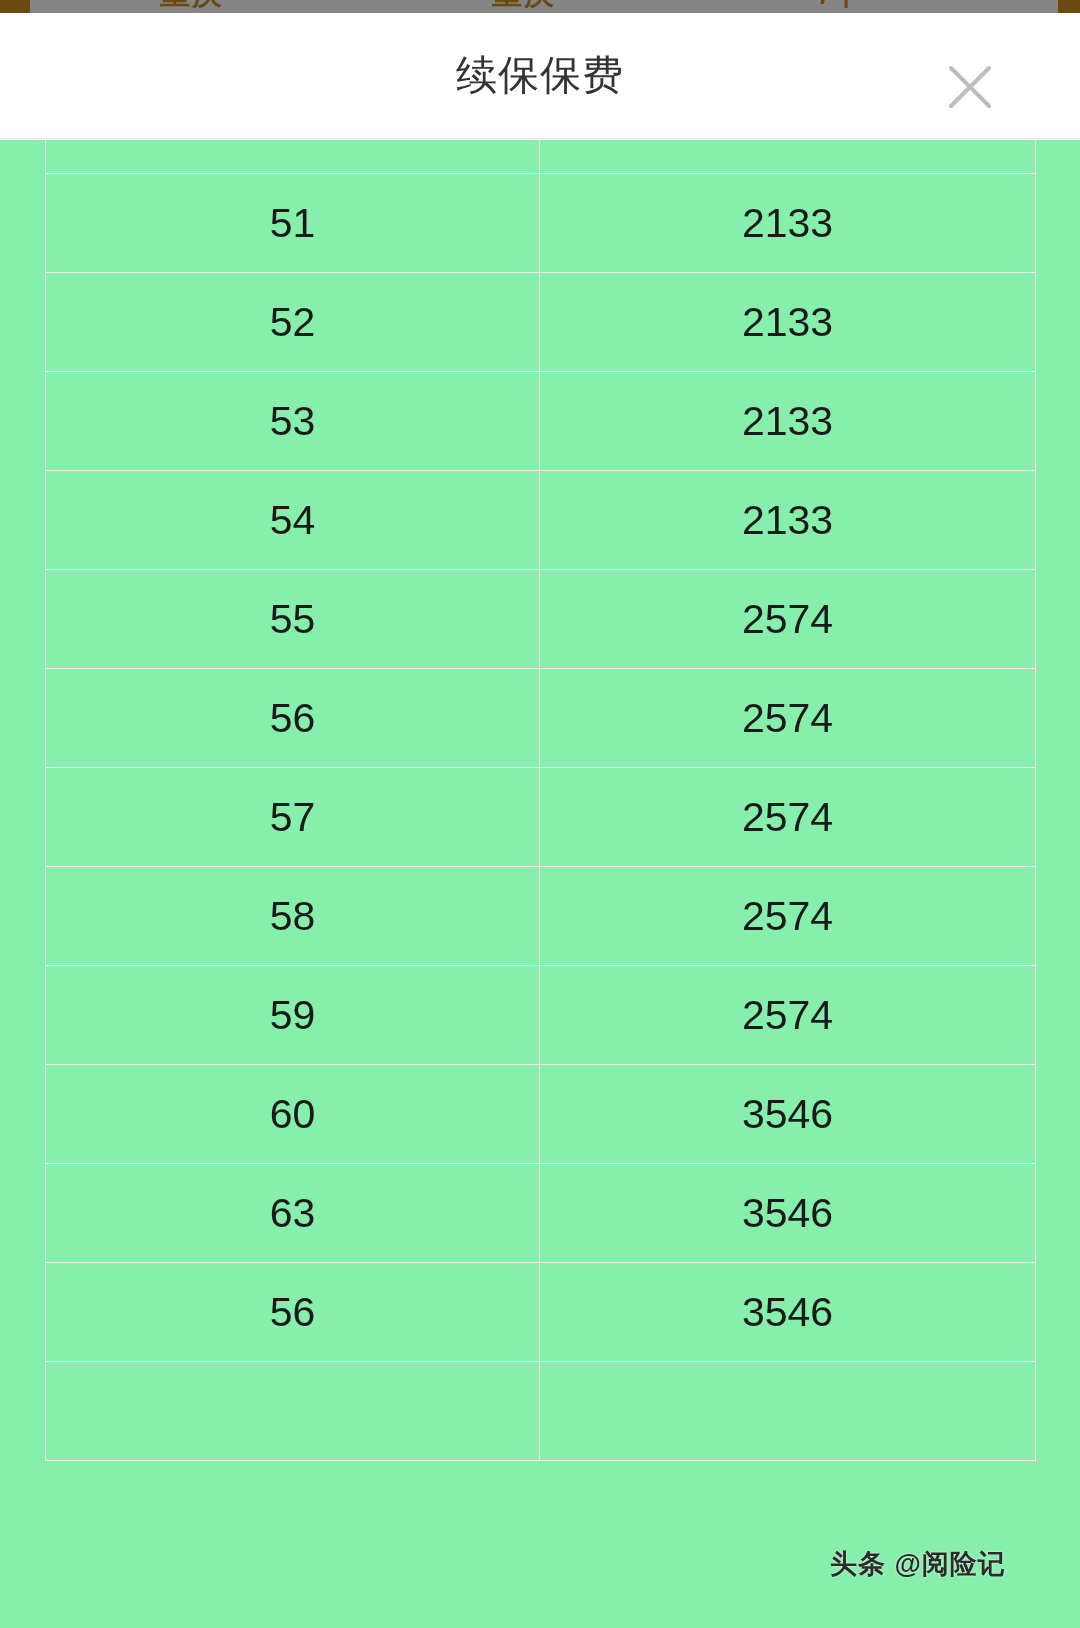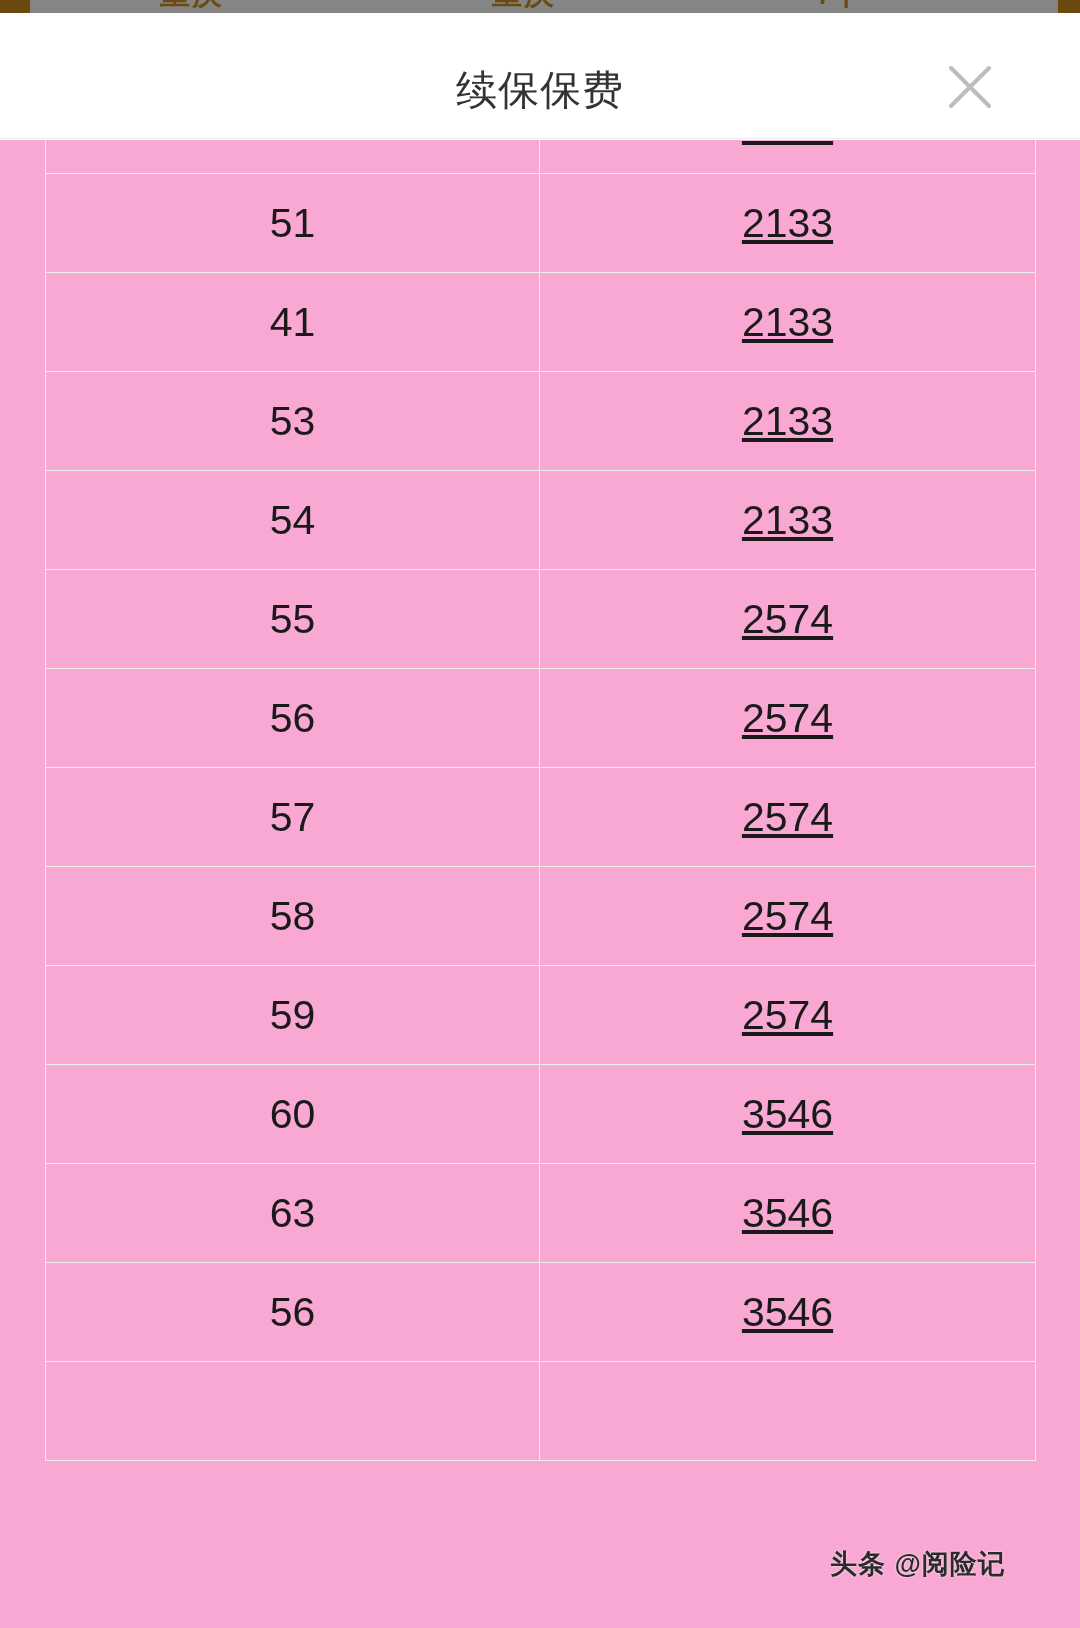--- a/index.html
+++ b/index.html
@@ -46,21 +46,21 @@
     position: absolute;
     top: 13px; left: 0;
     width: 1080px;
     height: 126px;
     background: #ffffff;
     border-bottom: 1px solid #ececec;
     box-sizing: border-box;
   }
   .modal-title {
     position: absolute;
-    top: 15px; left: 0;
+    top: 0; left: 0;
     width: 1080px;
     height: 125px;
     line-height: 125px;
     text-align: center;
     font-size: 41px;
     color: #333333;
     letter-spacing: 1px;
   }
   .close-btn {
     position: absolute;
@@ -72,41 +72,41 @@
   }
   .close-btn svg { display: block; }
 
   
   .sheet-body {
     position: absolute;
     top: 140px; left: 0;
     width: 1080px;
     height: 1488px;
     overflow: hidden;
-    background: #f9a8d4;
+    background: #86efac;
   }
   .premium-table {
     position: absolute;
     left: 45px;
     top: -66px;            
     width: 988px;
     border-collapse: collapse;
     table-layout: fixed;
   }
   .premium-table td {
     height: 98px;
     border: 1px solid #ececec;
     text-align: center;
     vertical-align: middle;
     font-size: 41px;
     color: #1a1a1a;
     padding: 0;
   }
   .col-age   { width: 493px; }
-  .col-price { width: 495px; text-decoration: underline; }
+  .col-price { width: 495px; }
 
   
   .watermark {
     position: absolute;
     left: 830px;
     top: 1546px;
     font-size: 27px;
     color: #2b2b2b;
     font-weight: 700;
     letter-spacing: 1px;
@@ -140,21 +140,21 @@
     <tbody>
         <tr>
           <td class="col-age">50</td>
           <td class="col-price">2133</td>
         </tr>
         <tr>
           <td class="col-age">51</td>
           <td class="col-price">2133</td>
         </tr>
         <tr>
-          <td class="col-age">41</td>
+          <td class="col-age">52</td>
           <td class="col-price">2133</td>
         </tr>
         <tr>
           <td class="col-age">53</td>
           <td class="col-price">2133</td>
         </tr>
         <tr>
           <td class="col-age">54</td>
           <td class="col-price">2133</td>
         </tr>

